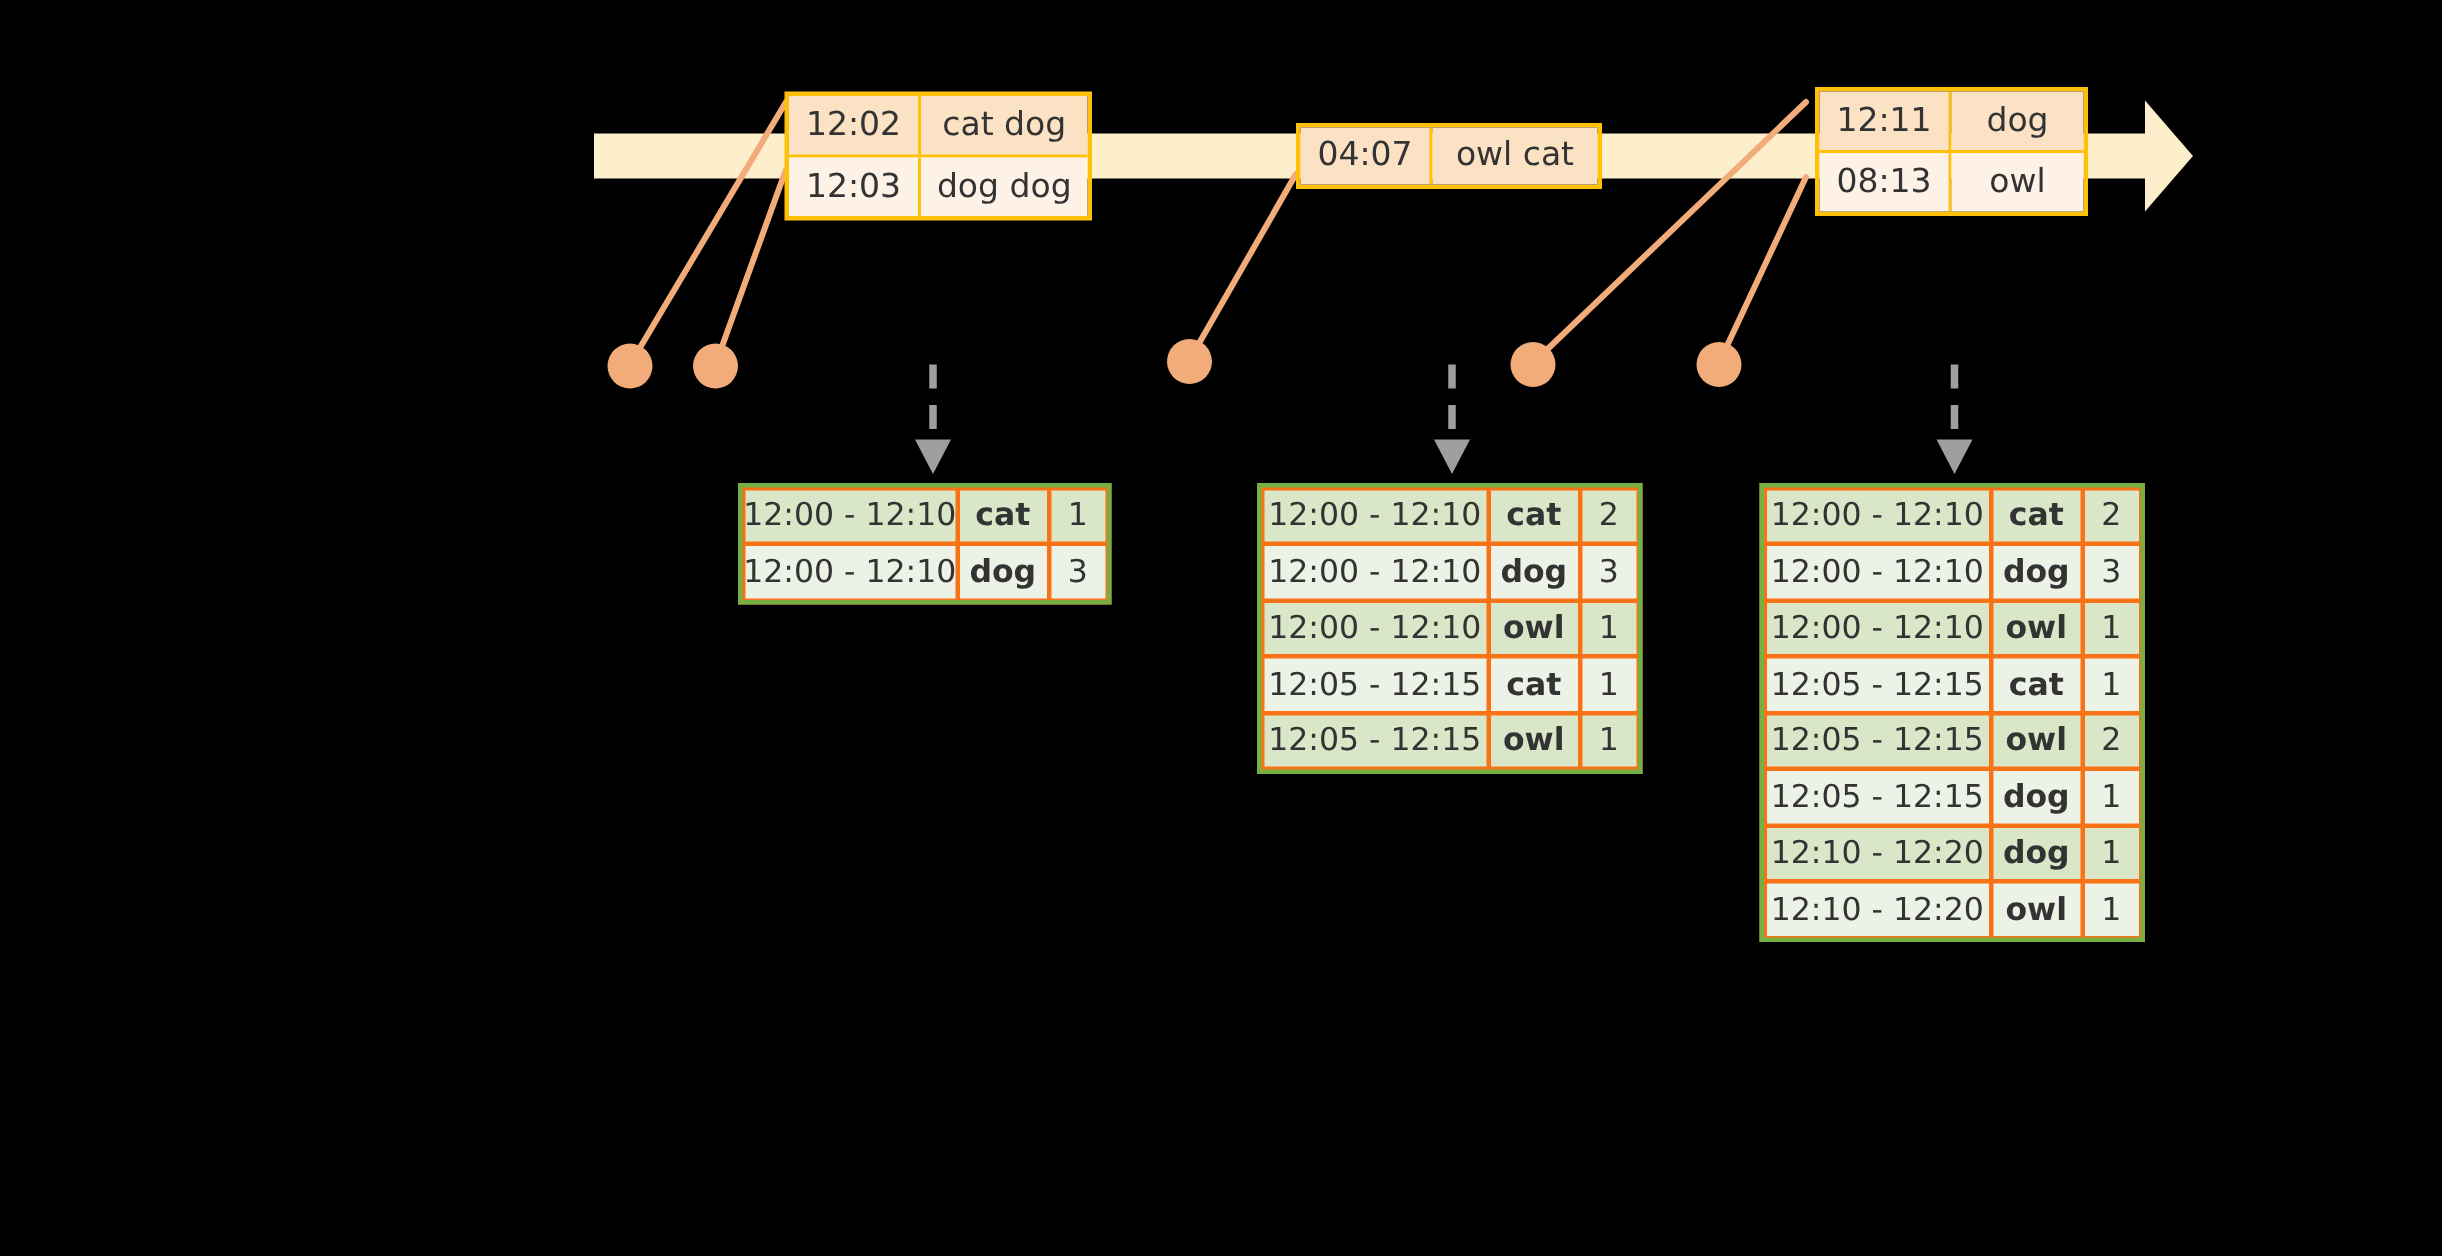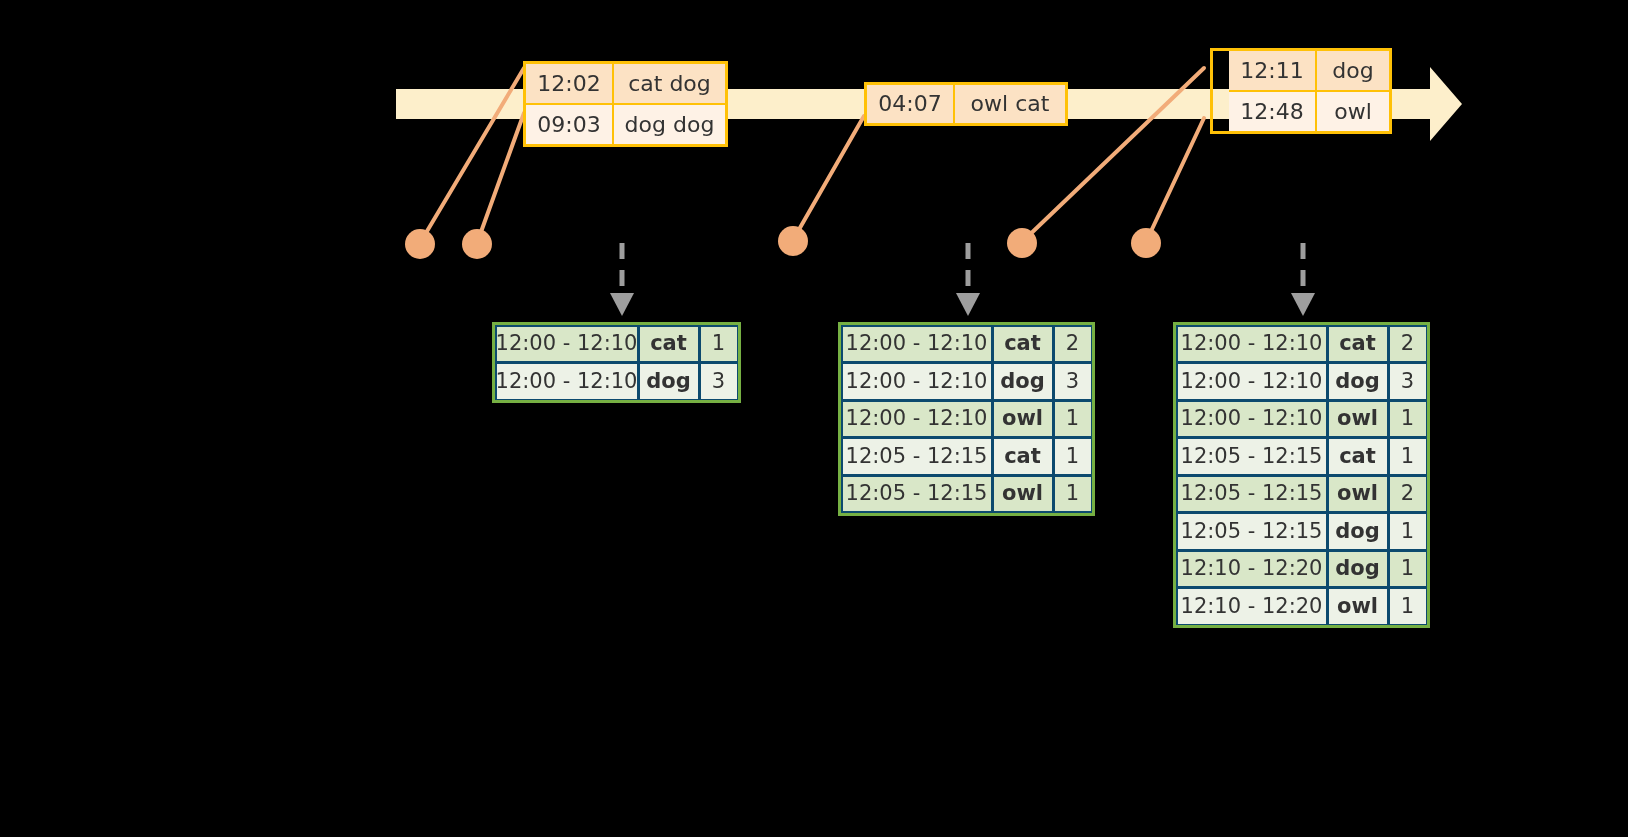--- a/index.html
+++ b/index.html
@@ -65,21 +65,21 @@
   }
   .event-cell.words {
     flex: 1 1 auto;
   }
 
   
   .result-table {
     position: absolute;
     border: 3px solid #76B043;
     box-sizing: border-box;
-    background: #0c4a6e;
+    background: #f97316;
     display: flex;
     flex-direction: column;
     z-index: 5;
     justify-content: flex-end;
   }
   .res-row {
     display: flex;
     flex-direction: row;
     height: 37.5px;
   }
@@ -151,39 +151,39 @@
       <path d="M 1291,293 L 1315,293 L 1303,316 Z"></path>
     </g>
   </svg>
 
   <div class="event-box" style="left:523px; top:61px; width:205px; height:86px;">
     <div class="event-row r-odd">
       <div class="event-cell time">12:02</div>
       <div class="event-cell words">cat dog</div>
     </div>
     <div class="event-row r-even">
-      <div class="event-cell time">09:03</div>
+      <div class="event-cell time">12:03</div>
       <div class="event-cell words">dog dog</div>
     </div>
   </div>
 
   <div class="event-box" style="left:864px; top:82px; width:204px; height:44px;">
     <div class="event-row r-odd">
       <div class="event-cell time">04:07</div>
       <div class="event-cell words">owl cat</div>
     </div>
   </div>
 
-  <div class="event-box" style="left:1210px; top:48px; width:182px; height:86px;padding-left:16px;">
+  <div class="event-box" style="left:1210px; top:58px; width:182px; height:86px;">
     <div class="event-row r-odd">
       <div class="event-cell time">12:11</div>
       <div class="event-cell words">dog</div>
     </div>
     <div class="event-row r-even">
-      <div class="event-cell time">12:48</div>
+      <div class="event-cell time">08:13</div>
       <div class="event-cell words">owl</div>
     </div>
   </div>
 
   <div class="result-table t1" style="left:492px; top:322px;">
     <div class="res-row shade">
       <div class="res-cell win">12:00 - 12:10</div>
       <div class="res-cell word">cat</div>
       <div class="res-cell count">1</div>
     </div>

